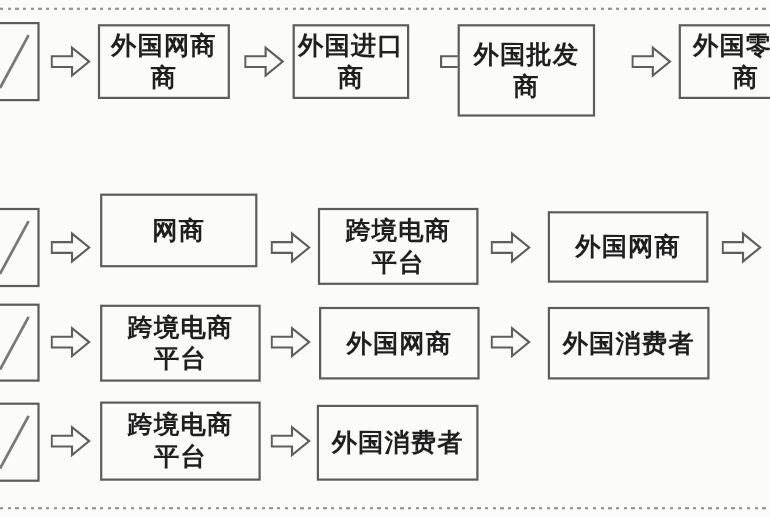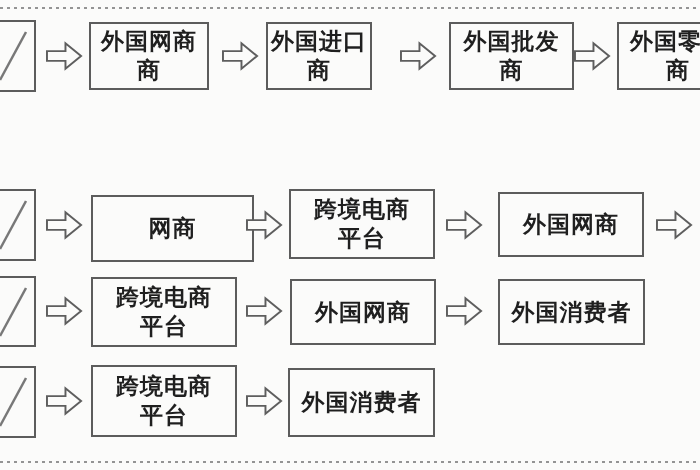--- a/index.html
+++ b/index.html
@@ -77,37 +77,37 @@
   <div class="box" style="left:89px;top:22px;width:120px;height:68px">外国网商
 商</div>
   <svg class="arrow" style="left:222px;top:39px" width="37" height="34" viewBox="0 0 38 34">
       <polygon points="1,12 20,12 20,4 36,17 20,30 20,22 1,22"></polygon>
     </svg>
   <div class="box" style="left:266px;top:22px;width:106px;height:68px">外国进口
 商</div>
   <svg class="arrow" style="left:400px;top:39px" width="37" height="34" viewBox="0 0 38 34">
       <polygon points="1,12 20,12 20,4 36,17 20,30 20,22 1,22"></polygon>
     </svg>
-  <div class="box" style="left:449px;top:22px;width:125px;height:68px">外国批发
+  <div class="box" style="left:416px;top:22px;width:125px;height:84px">外国批发
 商</div>
   <svg class="arrow" style="left:574px;top:39px" width="37" height="34" viewBox="0 0 38 34">
       <polygon points="1,12 20,12 20,4 36,17 20,30 20,22 1,22"></polygon>
     </svg>
   <div class="box" style="left:617px;top:22px;width:122px;height:68px">外国零售
 商</div>
 
   <div class="stub" style="left:-62px;top:189px;width:98px;height:72px">
     <svg viewBox="0 0 30 52">
         <line x1="2" y1="50" x2="28" y2="2"></line>
       </svg>
   </div>
   <svg class="arrow" style="left:46px;top:208px" width="37" height="34" viewBox="0 0 38 34">
       <polygon points="1,12 20,12 20,4 36,17 20,30 20,22 1,22"></polygon>
     </svg>
-  <div class="box" style="left:91px;top:195px;width:163px;height:67px">网商</div>
+  <div class="box" style="left:91px;top:176px;width:143px;height:67px">网商</div>
   <svg class="arrow" style="left:246px;top:208px" width="37" height="34" viewBox="0 0 38 34">
       <polygon points="1,12 20,12 20,4 36,17 20,30 20,22 1,22"></polygon>
     </svg>
   <div class="box" style="left:289px;top:189px;width:146px;height:70px">跨境电商
 平台</div>
   <svg class="arrow" style="left:446px;top:208px" width="37" height="34" viewBox="0 0 38 34">
       <polygon points="1,12 20,12 20,4 36,17 20,30 20,22 1,22"></polygon>
     </svg>
   <div class="box" style="left:498px;top:192px;width:146px;height:65px">外国网商</div>
   <svg class="arrow" style="left:656px;top:208px" width="37" height="34" viewBox="0 0 38 34">

